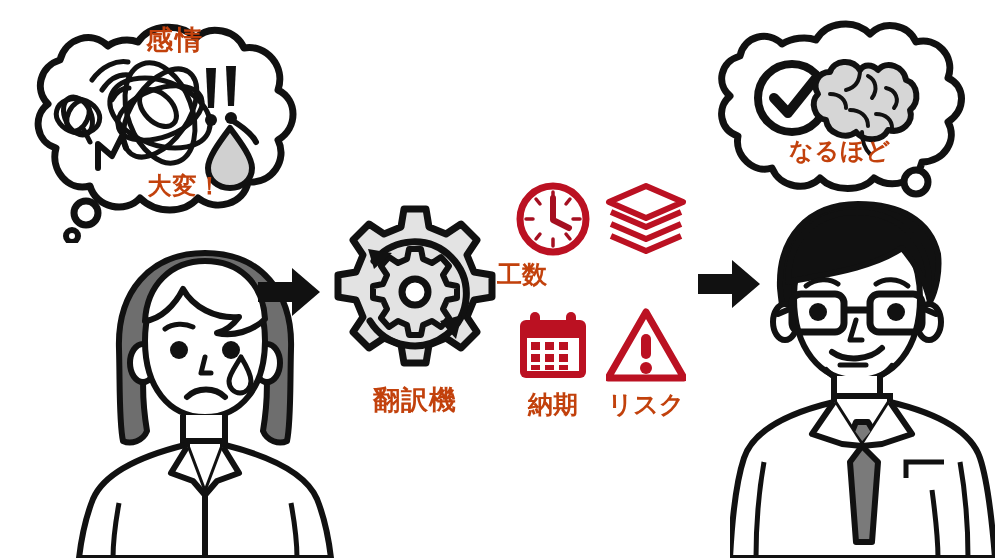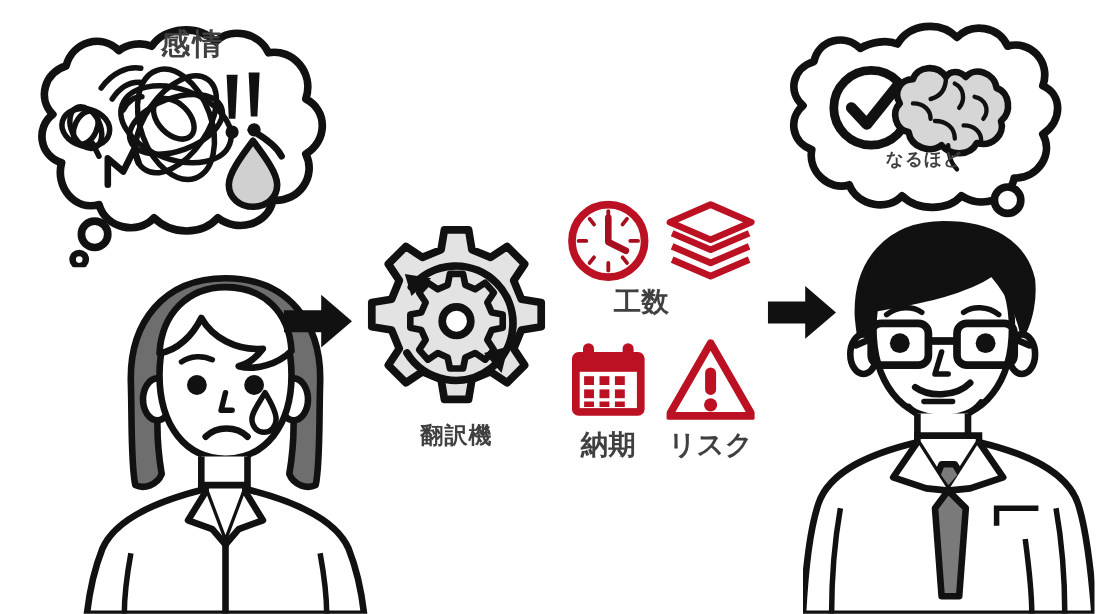--- a/index.html
+++ b/index.html
@@ -10,28 +10,28 @@
     font-family:"DejaVu Sans","Liberation Sans",sans-serif;
     overflow:hidden;
     position:relative;
   }
   .stage{position:relative;width:1000px;height:558px;}
   .abs{position:absolute;}
 
   
   .jp-label{
     font-family:"DejaVu Sans","Liberation Sans",sans-serif;
-    font-weight:bold;color:#404040;
+    font-weight:bold;color:#c2410c;
     letter-spacing:1px;white-space:nowrap;
     text-align:center;
   }
   .bubble-title{font-size:27px;letter-spacing:2px;}
-  .bubble-sub{font-size:16px;letter-spacing:1px;}
+  .bubble-sub{font-size:24px;letter-spacing:1px;}
   .icon-label{font-size:25px;letter-spacing:0px;}
-  .gear-label{font-size:21px;letter-spacing:1px;}
+  .gear-label{font-size:27px;letter-spacing:1px;}
 
   
   #left-bubble{left:30px;top:8px;width:300px;height:235px;}
   #left-bubble-title{left:125px;top:22px;width:100px;}
   #left-bubble-sub{left:130px;top:170px;width:110px;}
 
   #right-bubble{left:710px;top:10px;width:280px;height:190px;}
   #right-bubble-title{left:765px;top:20px;width:140px;}
   #right-bubble-sub{left:775px;top:135px;width:130px;}
 
@@ -42,21 +42,21 @@
   #arrow-2{left:698px;top:258px;width:62px;height:52px;}
 
   #gear{left:330px;top:205px;width:170px;height:170px;}
   #gear-label{left:350px;top:382px;width:130px;}
 
   #icon-clock{left:516px;top:182px;width:74px;height:74px;}
   #icon-stack{left:605px;top:182px;width:82px;height:74px;}
   #icon-cal{left:516px;top:308px;width:74px;height:74px;}
   #icon-warn{left:606px;top:308px;width:80px;height:74px;}
 
-  #label-kousuu{left:548px;top:258px;width:70px;}
+  #label-kousuu{left:487px;top:258px;width:70px;}
   #label-shori{left:596px;top:258px;width:100px;}
   #label-nouki{left:518px;top:388px;width:70px;}
   #label-risk{left:601px;top:388px;width:90px;}
 </style>
 </head>
 <body>
 
 <div class="stage">
 
   <svg class="abs" id="left-bubble" viewBox="0 0 300 235">
@@ -101,20 +101,21 @@
       <path d="M196,58 L206,58 L204,98 L198,98 Z"></path>
       <circle cx="201" cy="110" r="6"></circle>
     </g>
 
     <path d="M200,120 C212,136 222,150 222,160 C222,172 212,180 200,180
              C188,180 178,172 178,160 C178,150 188,136 200,120 Z" fill="#d0d0d0" stroke="#111111" stroke-width="6" stroke-linejoin="round"></path>
     <path d="M198,110 C212,118 222,126 226,134" fill="none" stroke="#111111" stroke-width="6" stroke-linecap="round"></path>
   </svg>
 
   <div class="abs jp-label bubble-title" id="left-bubble-title">感情</div>
+  <div class="abs jp-label bubble-sub" id="left-bubble-sub">大変！</div>
 
   <svg class="abs" id="right-bubble" viewBox="0 0 280 190">
     <path d="M72,34 C58,20 34,26 30,46 C10,52 6,74 20,86
              C6,98 10,120 28,126 C24,146 44,164 62,158
              C70,178 98,182 110,168 C124,182 152,182 164,168
              C182,180 208,172 212,152 C234,152 248,130 238,112
              C256,100 256,76 238,68 C246,46 226,26 206,32
              C198,14 174,10 160,24 C144,8 116,12 106,30
              C96,26 82,28 72,34 Z" fill="#ffffff" stroke="#111111" stroke-width="7" stroke-linejoin="round"></path>
     <circle cx="206" cy="172" r="12" fill="#ffffff" stroke="#111111" stroke-width="7"></circle>

